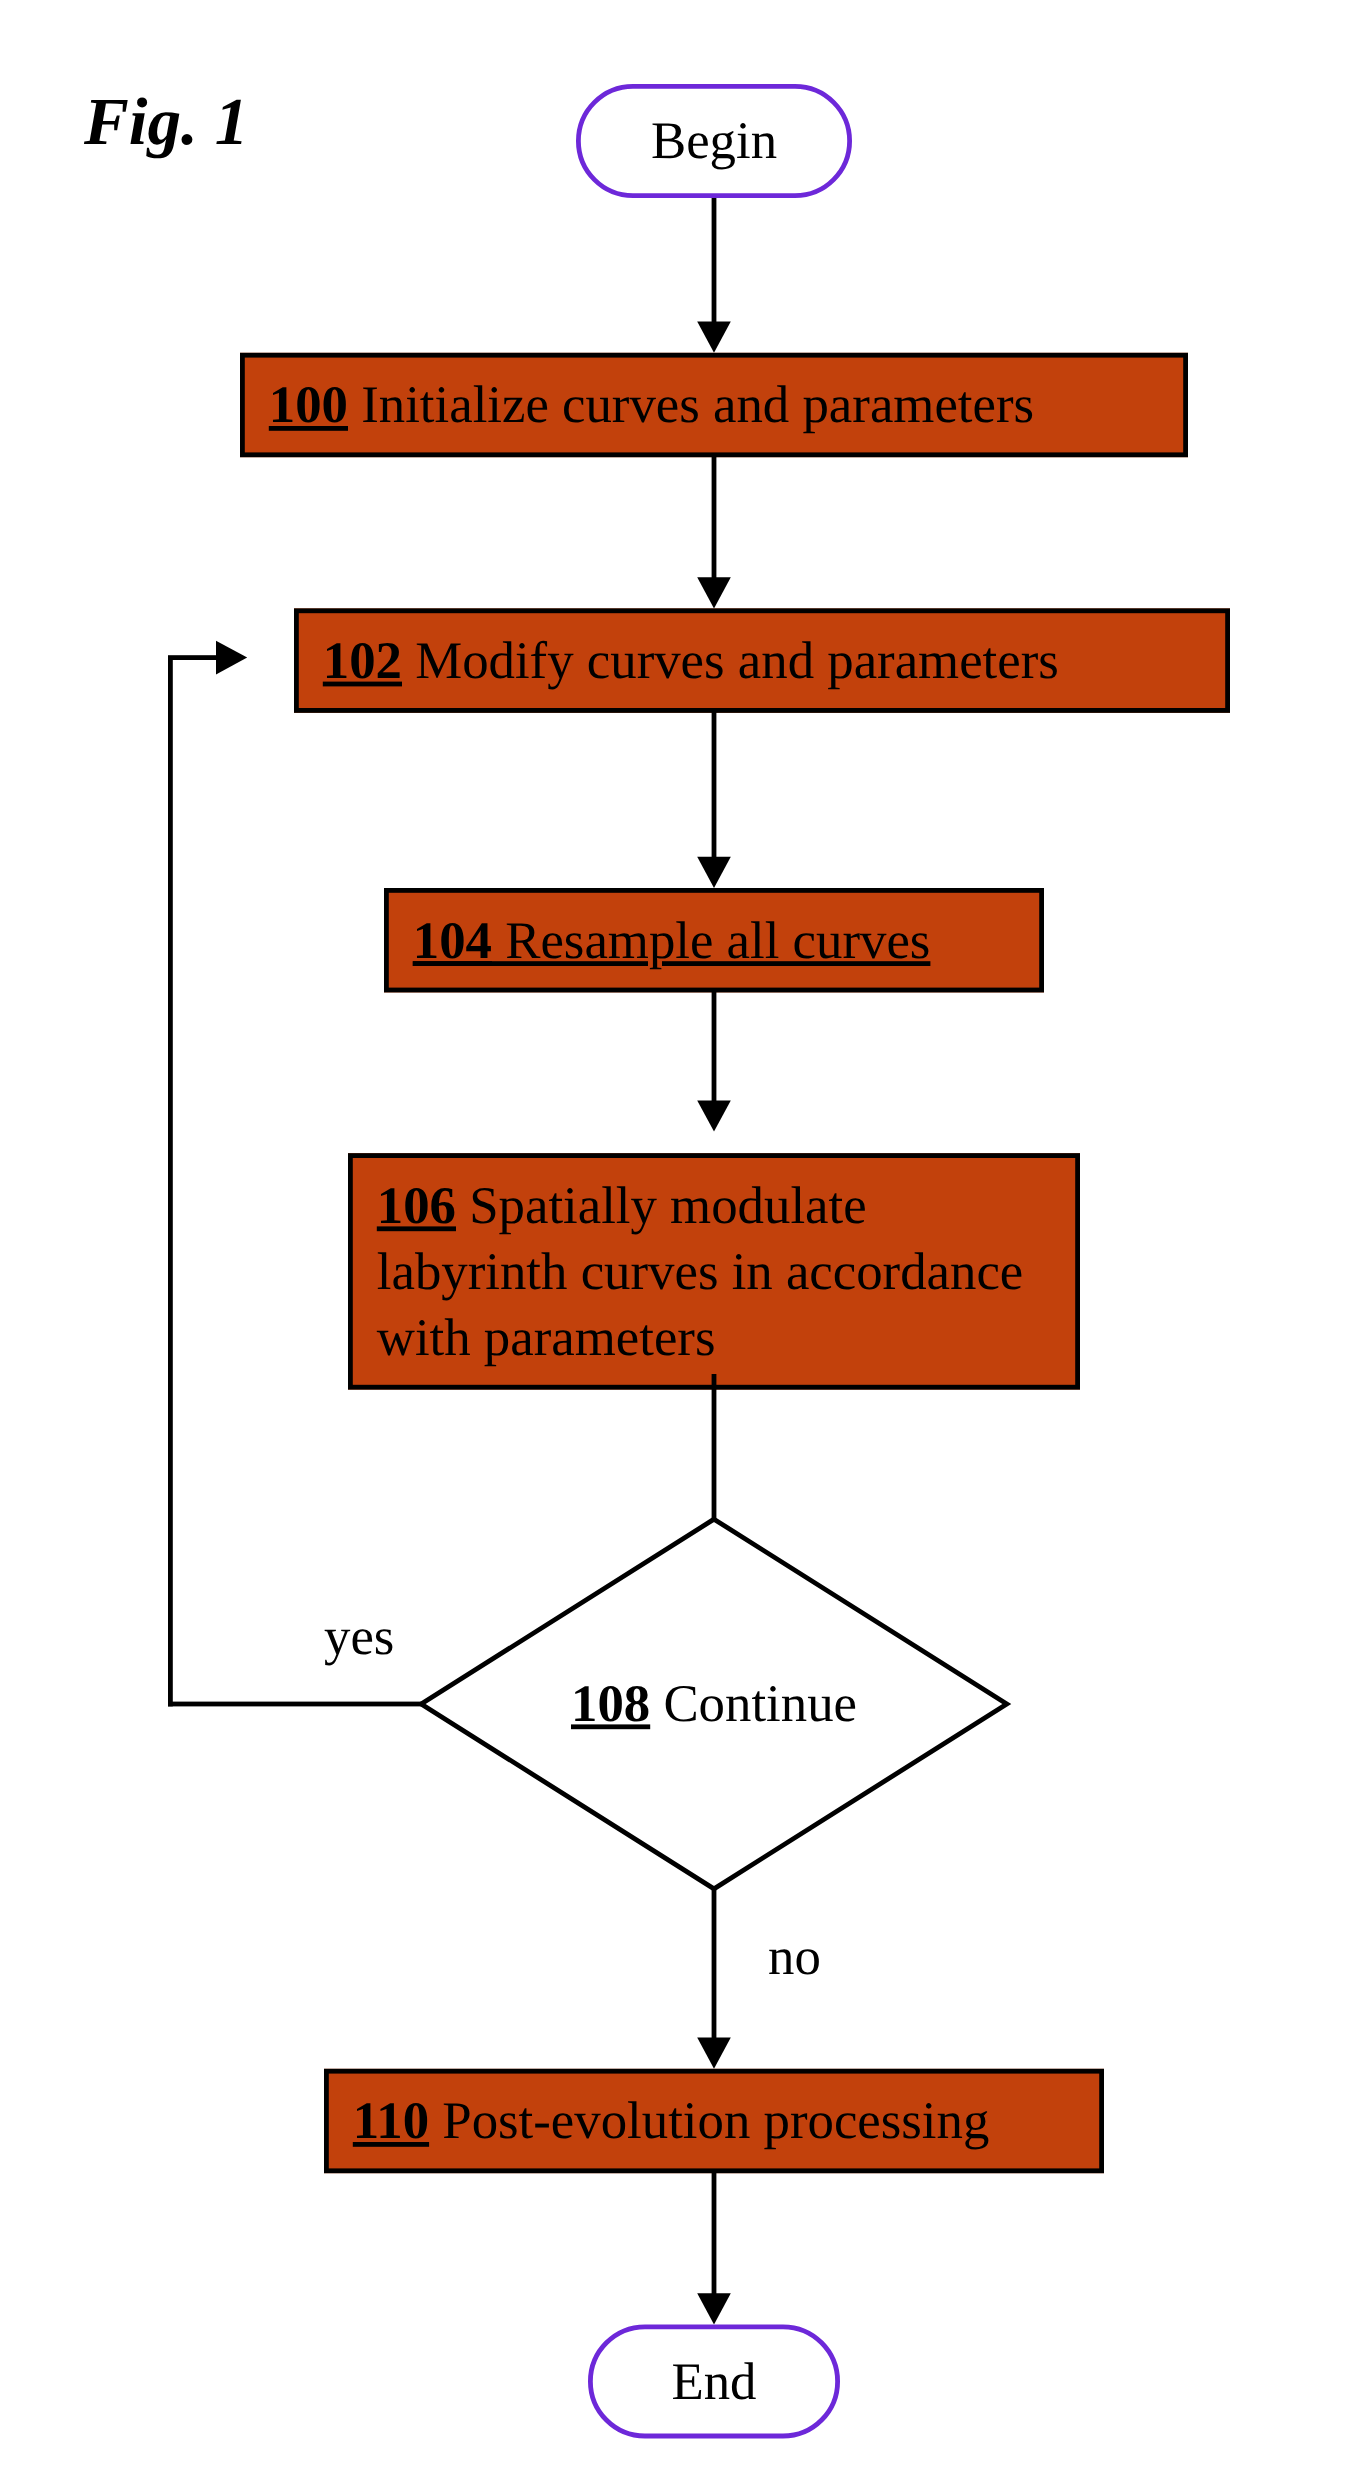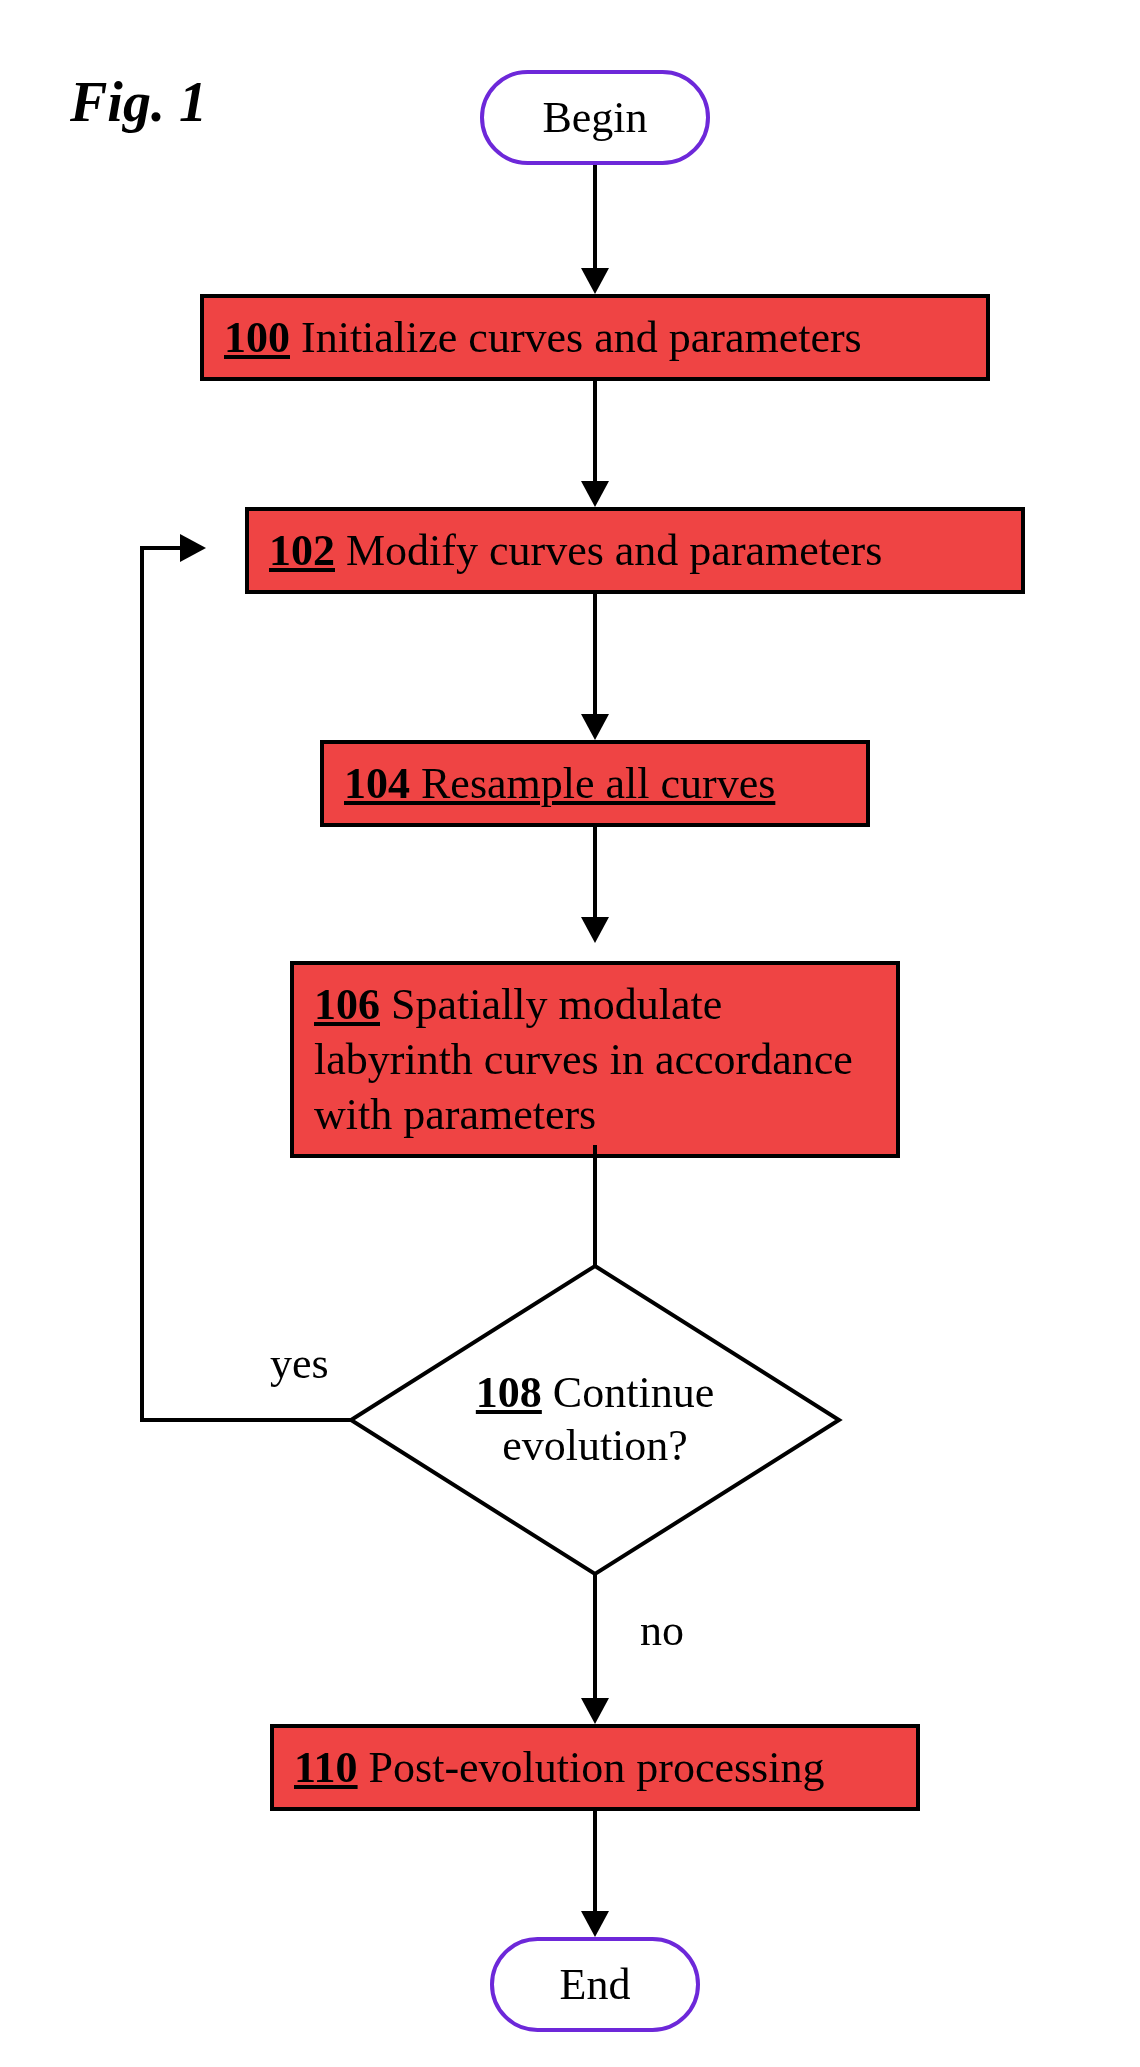--- a/index.html
+++ b/index.html
@@ -27,39 +27,39 @@
     background: #fff;
     font-size: 44px;
     display: flex;
     align-items: center;
     justify-content: center;
     padding: 10px 40px;
   }
   .process {
     position: absolute;
     border: 4px solid #000;
-    background: #ef4444;
+    background: #c2410c;
     font-size: 44px;
     padding: 12px 20px;
     line-height: 1.25;
   }
   .num {
     font-weight: bold;
     text-decoration: underline;
   }
   
   .decision {
     position: absolute;
   }
   .decision svg { display: block; }
   .decision .dtext {
     position: absolute;
     top: 0; left: 0; right: 0; bottom: 0;
     display: flex;
-    flex-direction: column;
+    flex-direction: row;
     align-items: center;
     justify-content: center;
     font-size: 44px;
     line-height: 1.2;
     text-align: center;
   }
   
   .hline, .vline {
     position: absolute;
     background: #000;
@@ -125,21 +125,20 @@
 
 <div class="vline" style="left:593px; top:1145px; height:140px;"></div>
 <div class="arrowhead-down" style="left:581px; top:1278px;"></div>
 
 <div class="decision" style="left:345px; top:1260px; width:500px; height:320px;">
   <svg width="500" height="320" viewBox="0 0 500 320">
     <polygon points="250,6 494,160 250,314 6,160" fill="#ffffff" stroke="#000000" stroke-width="4"></polygon>
   </svg>
   <div class="dtext">
     <div><span class="num">108</span><span> Continue</span></div>
-    <div>evolution?</div>
   </div>
 </div>
 
 <div class="edge-label" style="left:270px; top:1338px;">yes</div>
 
 <div class="hline" style="left:140px; top:1418px; width:213px;"></div>
 <div class="vline" style="left:140px; top:548px; height:874px;"></div>
 <div class="hline" style="left:140px; top:546px; width:45px;"></div>
 <div class="arrowhead-right" style="left:180px; top:534px;"></div>
 

